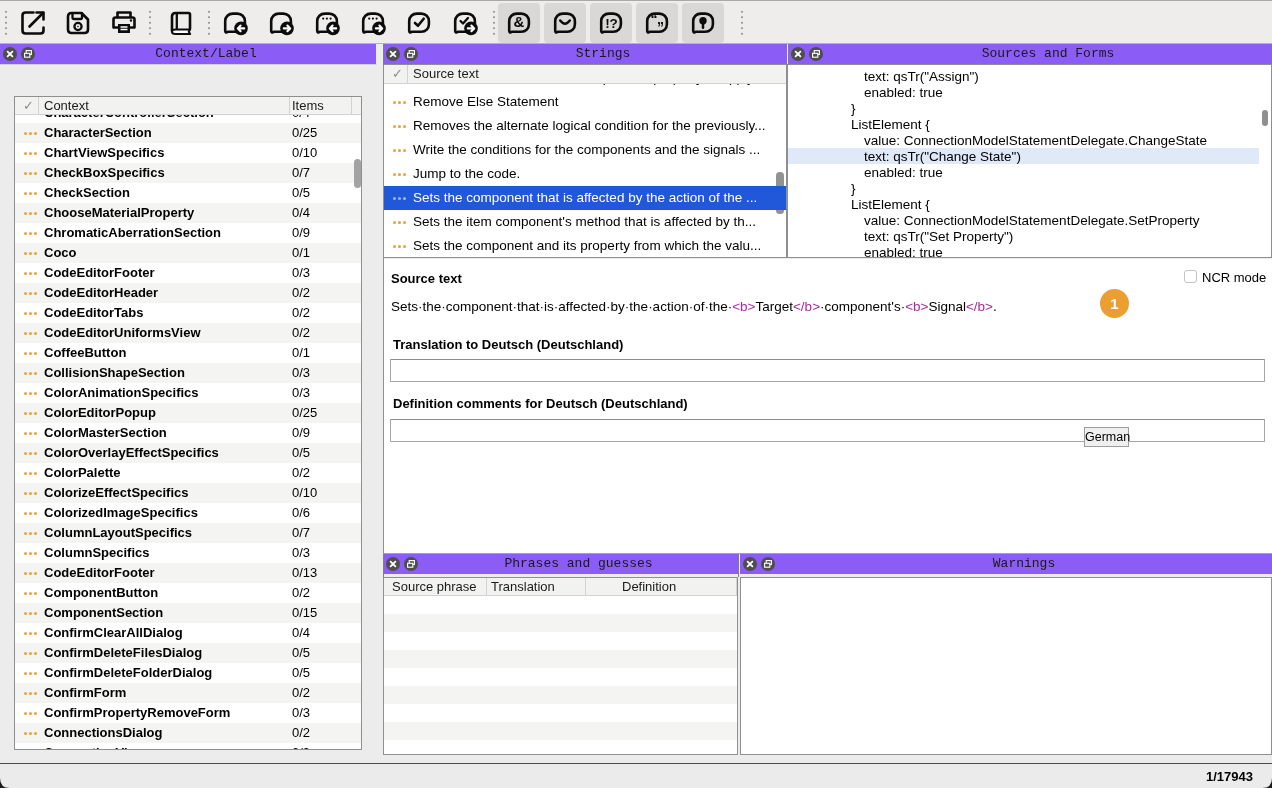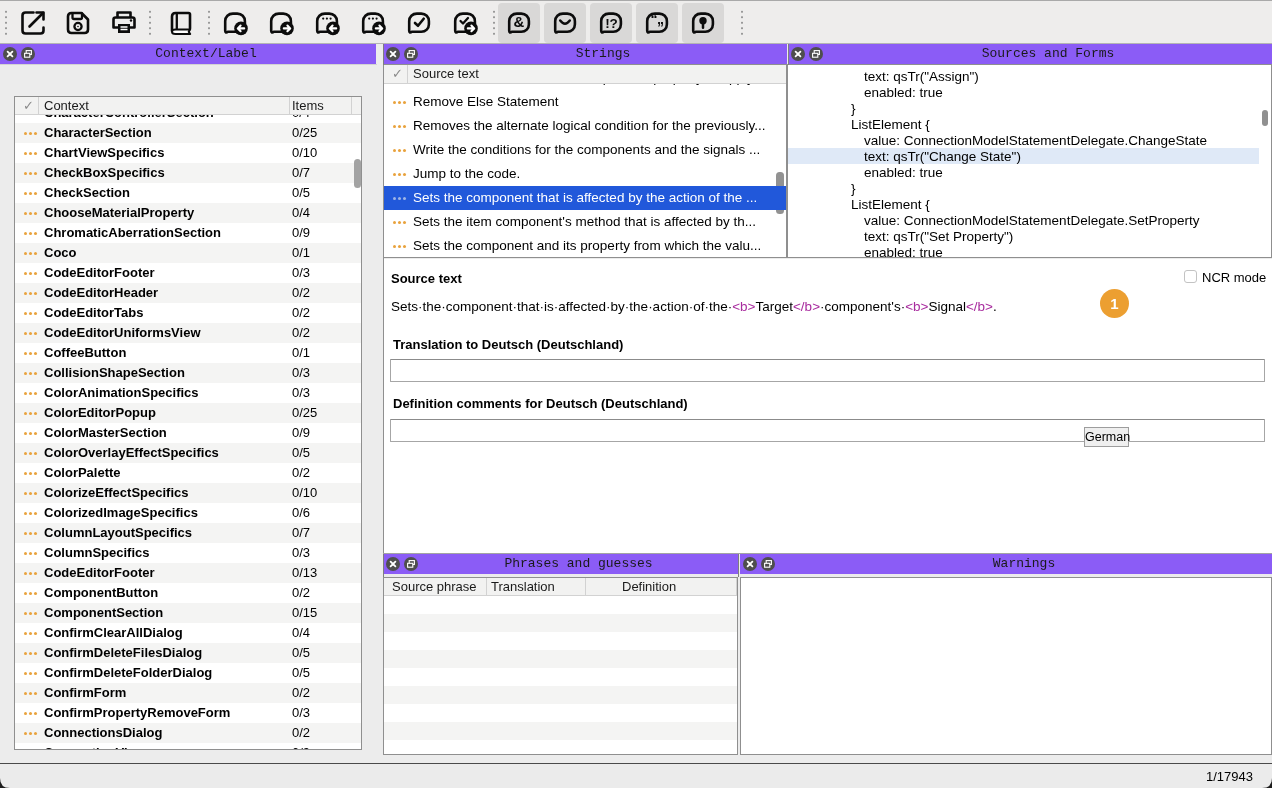--- a/index.html
+++ b/index.html
@@ -513,19 +513,19 @@
   </div>
 <div class="frame" style="left:740px;top:577px;width:532px;height:178px;border-left:1px solid #8f8f8f;"></div>
 <div class="abs" style="left:383px;top:44px;width:1px;height:21px;background:#7e7e7e;"></div>
 <div class="abs" style="left:788px;top:44px;width:1px;height:21px;background:#7e7e7e;"></div>
 <div class="abs" style="left:0;top:64px;width:377px;height:1px;background:#d3d3d3;"></div>
 <div class="abs" style="left:383px;top:553px;width:889px;height:1px;background:#a3a3a3;"></div>
 <div class="abs" style="left:383px;top:554px;width:1px;height:23px;background:#7e7e7e;"></div>
 <div class="abs" style="left:738px;top:554px;width:1px;height:23px;background:#7e7e7e;"></div>
 <div class="abs" style="left:0;top:763px;width:1272px;height:25px;background:#ebebeb;
  border-top:1.5px solid #4a4a4a;">
- <span class="abs" style="right:19px;top:5px;font-size:13px;">1/17943</span>
+ <span class="abs" style="right:19px;top:5px;font-size:13px;font-weight:bold;">1/17943</span>
   </div>
 <svg class="abs" style="left:0;top:778px;" width="10" height="10">
     <path d="M0 0 L0 10 L10 10 Q0 10 0 0 Z" fill="#1e1e1e"></path>
   </svg>
 <svg class="abs" style="left:1262px;top:778px;" width="10" height="10">
     <path d="M10 0 L10 10 L0 10 Q10 10 10 0 Z" fill="#1e1e1e"></path>
   </svg>
 </body></html>

